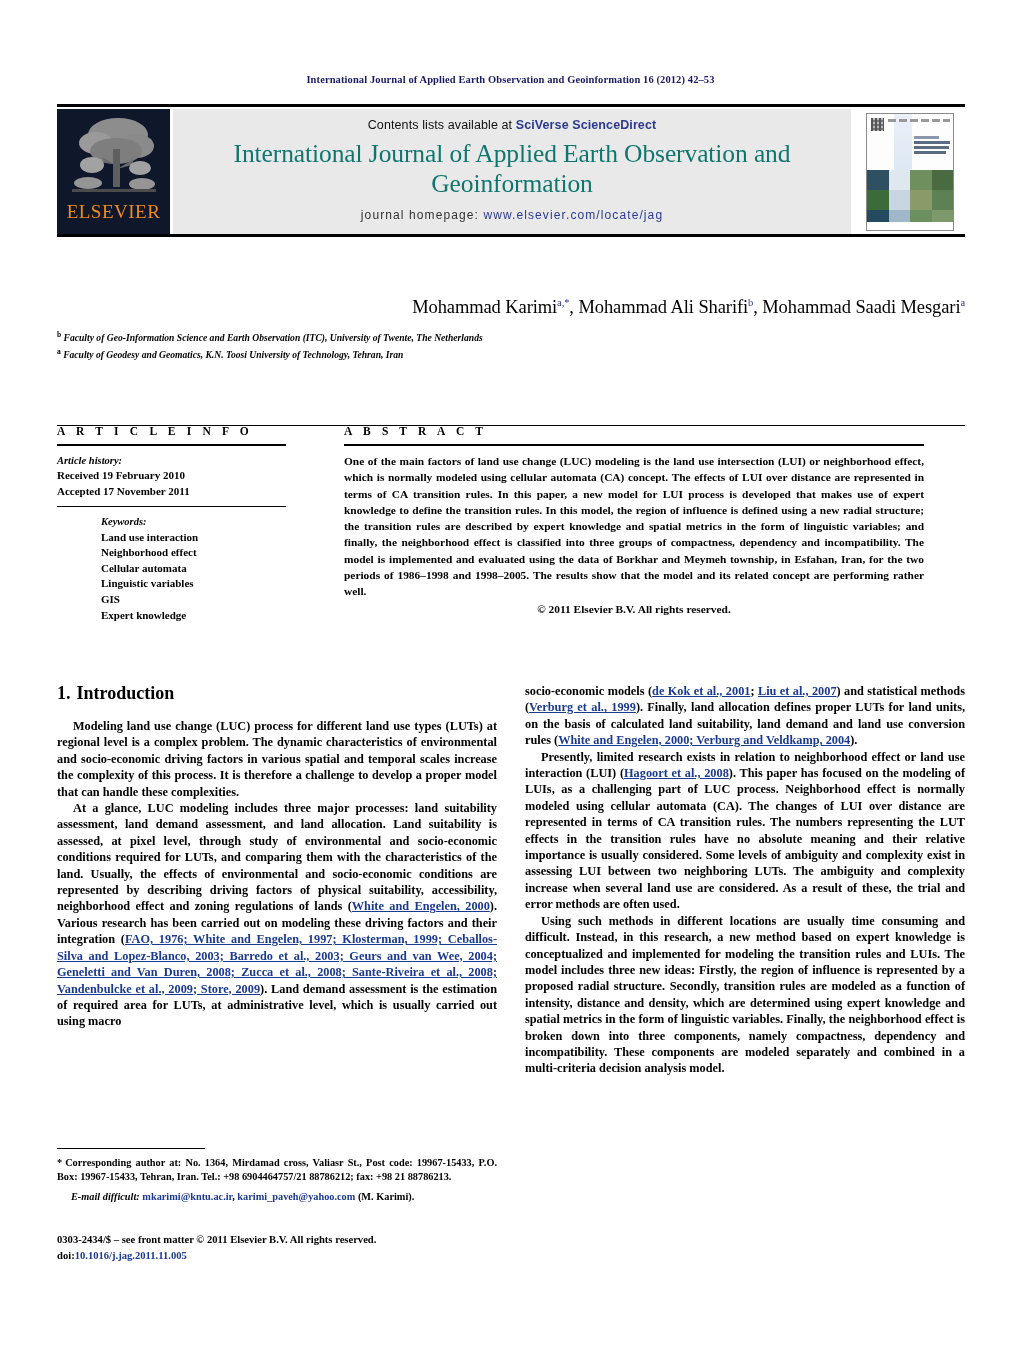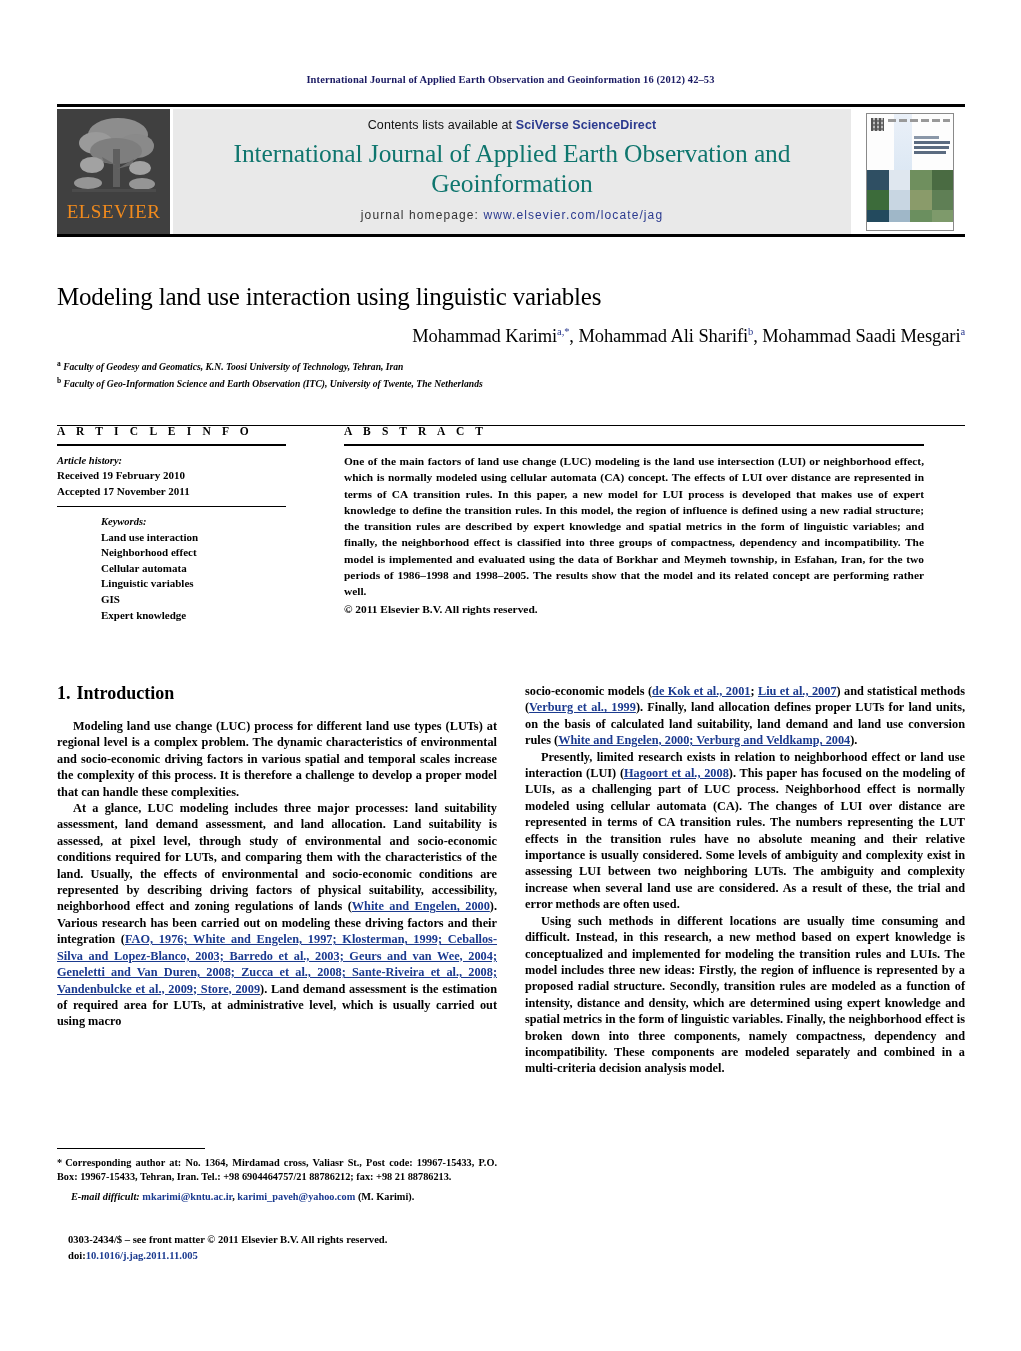--- a/index.html
+++ b/index.html
@@ -54,21 +54,21 @@
     height: 3px;
     background: #000;
   }
   .elsevier-logo {
     position: absolute;
     left: 0px;
     top: 5px;
     width: 113px;
     height: 125px;
     box-sizing: border-box;
-    background: #404040;
+    background: #0f172a;
     display: flex;
     flex-direction: column;
     align-items: center;
     justify-content: flex-start;
     padding-top: 4px;
   }
   .tree-svg { display:block; }
   .elsevier-word {
     font-family: "Liberation Serif", serif;
     font-size: 19px;
@@ -268,21 +268,21 @@
   .abstract-text {
     font-size: 11.4px;
     font-weight: bold;
     line-height: 1.43;
     text-align: justify;
     margin: 0;
   }
   .copyright {
     font-size: 11.4px;
     font-weight: bold;
-    text-align: left;
+    text-align: center;
     margin-top: 3px;
   }
 
   
   .body-cols {
     position: absolute;
     left: 57px;
     top: 683px;
     width: 908px;
     display: flex;
@@ -335,21 +335,21 @@
     font-weight: bold;
     line-height: 1.36;
     text-indent: 14px;
     margin: 6px 0 0 0;
   }
   .fn-email i { font-style: italic; }
   .fn-email .mail { color: #1b3a8f; }
 
   .imprint {
     position: absolute;
-    left: 68px;
+    left: 57px;
     top: 1232px;
     width: 440px;
     font-size: 10.6px;
     font-weight: bold;
     line-height: 1.5;
   }
   .imprint .doi-val { color: #1b3a8f; }
 </style>
 </head>
 <body>
@@ -417,29 +417,28 @@
           <span style="background:#7e9a6b"></span>
         </div>
         <div class="cover-foot"></div>
       </div>
     </div>
 
     <div class="mast-rule-bottom"></div>
   </div>
 
   <div class="title-block">
-    <h1 class="paper-title">Modeling land use interaction using linguistic variables</h1>
     <div class="authors">
       <span>Mohammad Karimi</span><sup>a,*</sup>,
       <span>Mohammad Ali Sharifi</span><sup>b</sup>,
       <span>Mohammad Saadi Mesgari</span><sup>a</sup>
     </div>
     <div class="affil">
+      <div><sup>b</sup> <span>Faculty of Geo-Information Science and Earth Observation (ITC), University of Twente, The Netherlands</span></div>
       <div><sup>a</sup> <span>Faculty of Geodesy and Geomatics, K.N. Toosi University of Technology, Tehran, Iran</span></div>
-      <div><sup>b</sup> <span>Faculty of Geo-Information Science and Earth Observation (ITC), University of Twente, The Netherlands</span></div>
     </div>
   </div>
 
   <div class="info-abstract">
     <div class="ia-rule-top"></div>
     <div class="ia-cols">
 
       <div class="ia-left">
         <p class="col-head">A R T I C L E  I N F O</p>
         <div class="ia-rule"></div>

